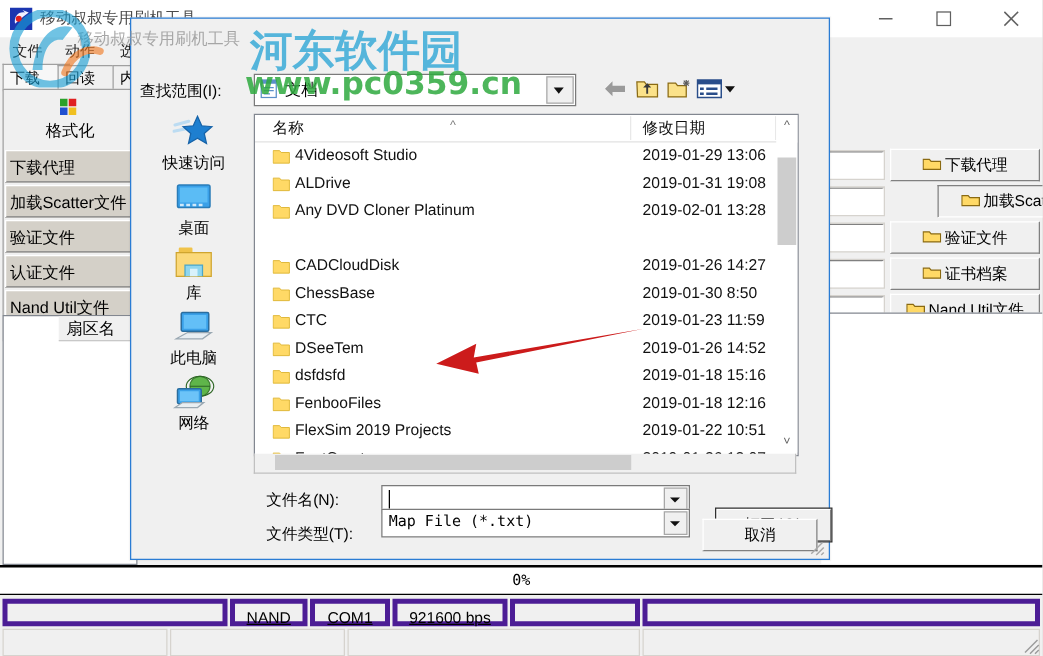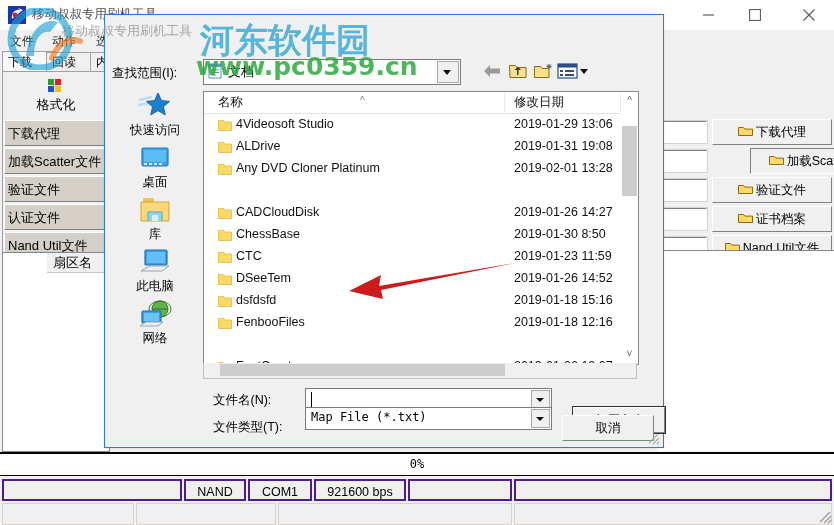--- a/index.html
+++ b/index.html
@@ -58,22 +58,22 @@
   .folder-ico{display:inline-block;width:15px;height:11px;vertical-align:-1px;margin-right:3px;}
 
   #right-white{position:absolute;left:657px;top:250px;width:177px;height:200px;background:#fff;border-top:1px solid #828790;}
 
   
   #progress-wrap{position:absolute;left:0;top:452px;width:834px;height:24px;background:#fff;
      border-top:2px solid #000;border-bottom:1px solid #000;box-sizing:border-box;}
   #progress-text{position:absolute;left:0;top:3px;width:834px;text-align:center;font-size:12px;font-family:"DejaVu Sans Mono",monospace;}
 
   #statusbar{position:absolute;left:0;top:477px;width:834px;height:48px;background:#f0f0f0;}
-  .scell{position:absolute;top:2px;height:22px;background:#f0f0f0;border:2px solid #4c1d95;
-         font-size:12.5px;line-height:22px;text-align:center;box-sizing:border-box;}
+  .scell{position:absolute;top:2px;height:22px;background:#f0f0f0;border:4px solid #4c1d95;
+         font-size:12.5px;line-height:22px;text-align:center;box-sizing:border-box;text-decoration:underline;}
   .scell2{position:absolute;top:26px;height:22px;background:#f0f0f0;border:1px solid #d6d3ce;box-sizing:border-box;}
   #grip{position:absolute;right:2px;bottom:1px;width:14px;height:14px;}
 
   
   #dialog{position:absolute;left:104px;top:14px;width:558px;height:432px;background:#f0f0f0;
           border:1px solid #2a7cd4;box-shadow:0 0 0 1px rgba(0,0,0,.04);}
   #dlg-titlebar{position:absolute;left:0;top:0;width:558px;height:33px;background:#ffffff;}
   #dlg-icon{position:absolute;left:10px;top:8px;width:17px;height:17px;}
   #dlg-title{position:absolute;left:33px;top:7px;font-size:13px;color:#4d4d4d;white-space:nowrap;}
   #dlg-close{position:absolute;right:0;top:0;width:45px;height:32px;}
@@ -469,20 +469,27 @@
       <span class="fname">dsfdsfd</span>
       <span class="fdate">2019-01-18 15:16</span>
     </div>
     <div class="frow" style="top:221px">
       <span class="fico"><svg width="14" height="13" viewBox="0 0 14 13">
             <path d="M0.5 1.5h5.2l1.2 1.5h6.6v8.5H0.5z" fill="#ffd966" stroke="#e0b93c" stroke-width="0.8"></path>
           </svg></span>
       <span class="fname">FenbooFiles</span>
       <span class="fdate">2019-01-18 12:16</span>
     </div>
+    <div class="frow" style="top:243px">
+      <span class="fico"><svg width="14" height="13" viewBox="0 0 14 13">
+            <path d="M0.5 1.5h5.2l1.2 1.5h6.6v8.5H0.5z" fill="#ffd966" stroke="#e0b93c" stroke-width="0.8"></path>
+          </svg></span>
+      <span class="fname">FlexSim 2019 Projects</span>
+      <span class="fdate">2019-01-22 10:51</span>
+    </div>
     <div class="frow" style="top:265px;overflow:hidden;height:8px;">
       <span class="fico"><svg width="14" height="13" viewBox="0 0 14 13">
             <path d="M0.5 1.5h5.2l1.2 1.5h6.6v8.5H0.5z" fill="#ffd966" stroke="#e0b93c" stroke-width="0.8"></path>
           </svg></span>
       <span class="fname">FontCreator</span>
       <span class="fdate">2019-01-26 12:07</span>
     </div>
 
     <div id="vscroll">
       <span class="sbarrow" style="top:0">^</span>

